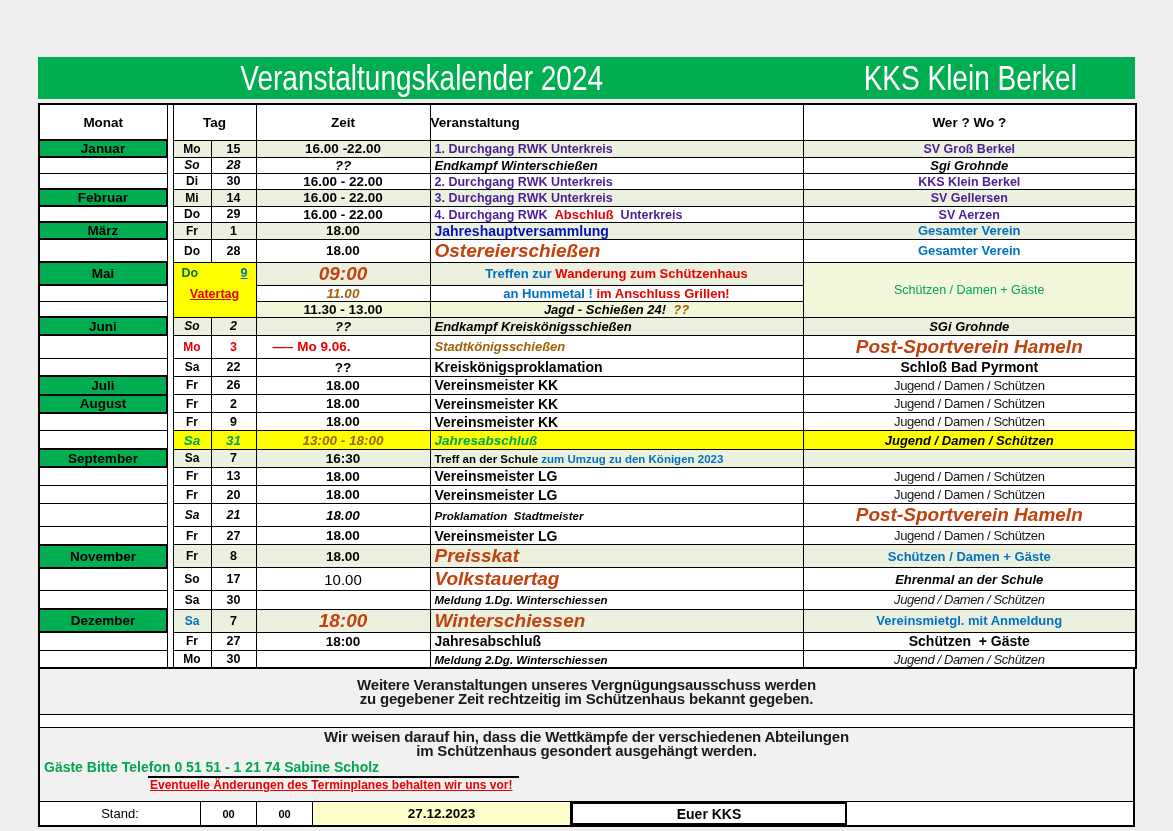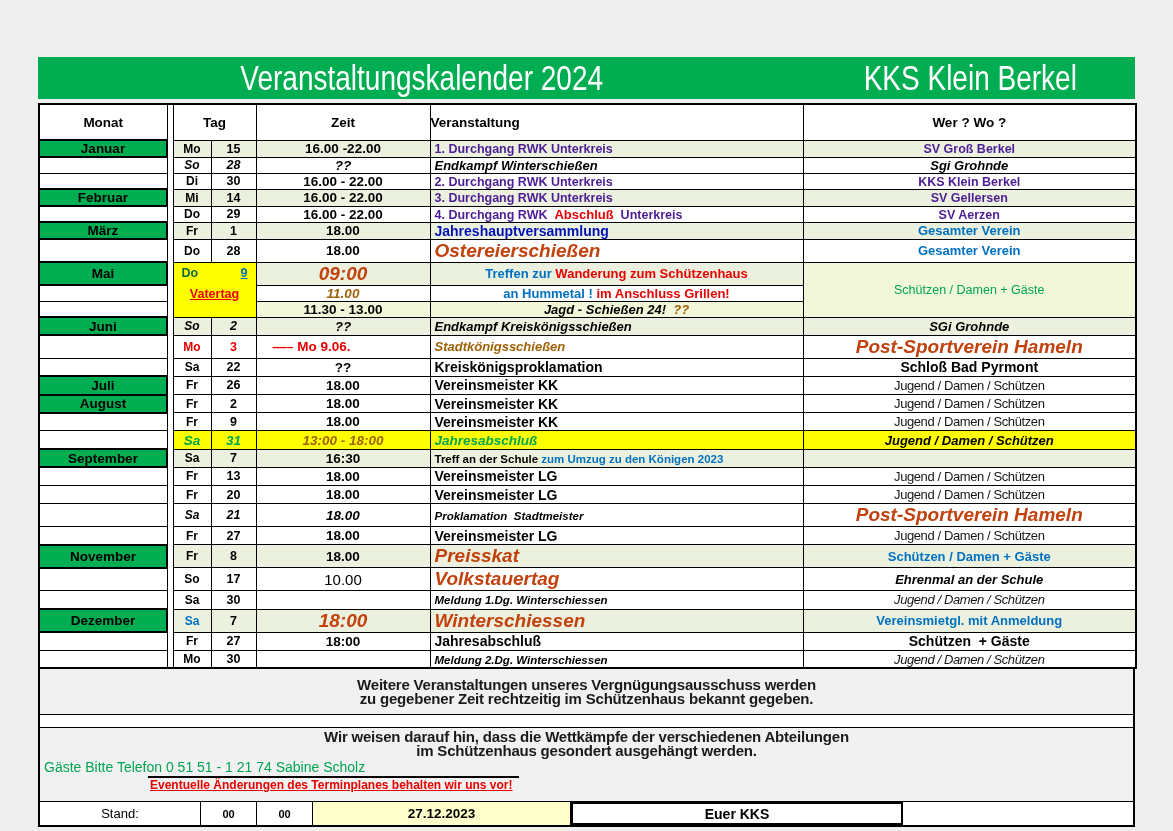--- a/index.html
+++ b/index.html
@@ -61,28 +61,28 @@
   .s-navy{color:#0011B8;font-weight:bold;font-size:14px}
   .s-cond{color:#161616;letter-spacing:-0.4px}
   .s-cond-i{color:#161616;letter-spacing:-0.4px;font-style:italic}
 
   
   .fwrap{border:2px solid #000;border-top:none;width:1097px;box-sizing:border-box;background:#fff}
   .box1{height:45px;background:#F1F1F1;border-bottom:1.5px solid #000;display:flex;flex-direction:column;justify-content:center}
   .fgap{height:12px;background:#fff}
   .box2{height:74px;background:#F1F1F1;border-top:1.5px solid #000;padding-top:2px;box-sizing:border-box}
   .note{text-align:center;font-size:15px;font-weight:bold;color:#1a1a1a;line-height:14px;letter-spacing:-0.2px}
-  .phone{color:#00A651;font-weight:normal;font-size:14px;margin:2px 0 0 4px;line-height:15px}
+  .phone{color:#00A651;font-weight:bold;font-size:14px;margin:2px 0 0 4px;line-height:15px}
   .changes{display:inline-block;margin-left:108px;border-top:2px solid #000;color:#E80000;font-weight:bold;font-size:12px;text-decoration:underline;line-height:13px;padding:1px 6px 0 2px}
   .stand{display:flex;height:23px;border-top:1.5px solid #000;background:#fff;align-items:stretch;font-size:13px}
   .st-label{width:160px;border-right:1px solid #000;display:flex;align-items:center;justify-content:center}
   .st-c{width:55px;border-right:1px solid #000;font-weight:bold;font-size:11px;display:flex;align-items:center;justify-content:center}
   .st-date{width:257px;border-right:1px solid #000;background:#FFFFCC;font-weight:bold;font-size:13.5px;display:flex;align-items:center;justify-content:center}
   .st-sig{flex:1;display:flex;align-items:center;justify-content:center;font-size:14px;letter-spacing:-0.3px}
-  .st-box{width:332px;margin-right:40px;border:2px solid #000;box-sizing:border-box;font-weight:bold;font-size:14px;display:flex;align-items:center;justify-content:center}
+  .st-box{width:276px;margin-right:40px;border:2px solid #000;box-sizing:border-box;font-weight:bold;font-size:14px;display:flex;align-items:center;justify-content:center}
 </style>
 </head>
 <body>
 
 <div class="doc">
 
   <div class="banner">
     <div class="banner-title">
       <span>Veranstaltungskalender 2024</span>
     </div>

